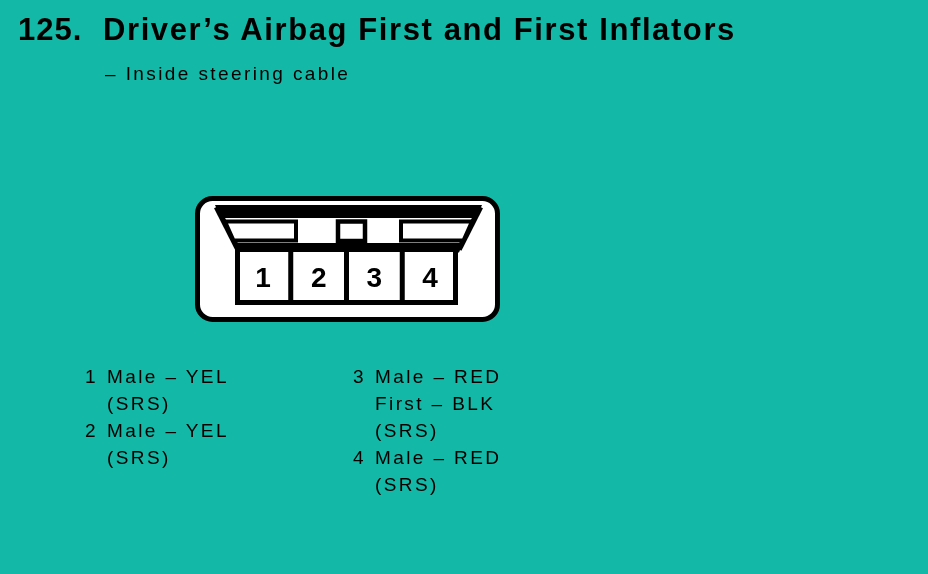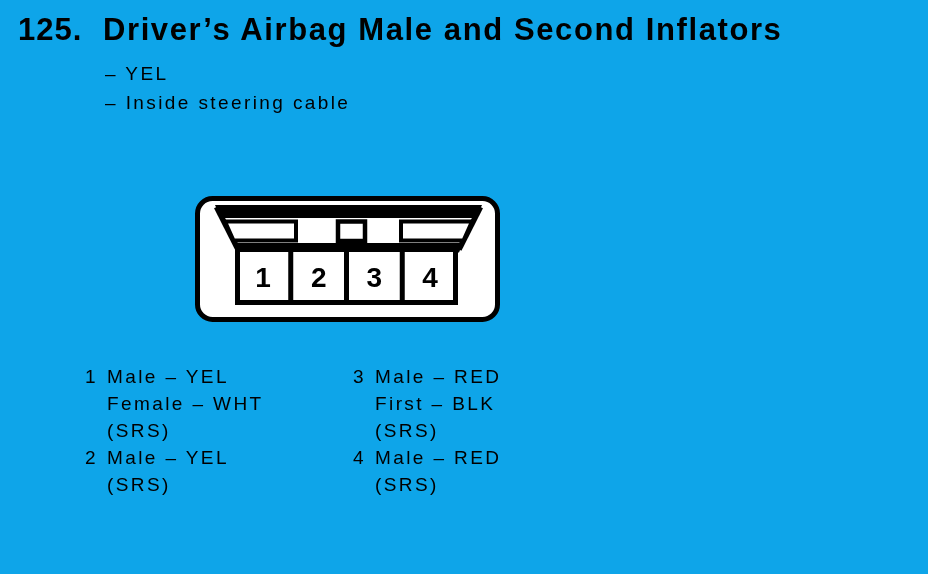--- a/index.html
+++ b/index.html
@@ -4,21 +4,21 @@
 <style>
   html, body {
     margin: 0;
     padding: 0;
     background: #ffffff;
   }
   #page {
     position: relative;
     width: 928px;
     height: 574px;
-    background: #0ea5e9;
+    background: #14b8a6;
     color: #000000;
     font-family: "Liberation Sans", sans-serif;
     overflow: hidden;
   }
   .abs { position: absolute; }
 
   
   #title-row {
     left: 18px;
     top: 12px;
@@ -74,25 +74,24 @@
     letter-spacing: 0;
   }
 </style>
 </head>
 <body>
 
 <div id="page">
 
   <div id="title-row" class="abs">
     <span id="item-number">125.</span>
-    <span id="page-title">Driver’s Airbag Male and Second Inflators</span>
+    <span id="page-title">Driver’s Airbag First and First Inflators</span>
   </div>
 
   <div id="descriptor-list" class="abs">
-    <div>– YEL</div>
     <div>– Inside steering cable</div>
   </div>
 
   <svg id="connector-diagram" class="abs" width="320" height="140" viewBox="190 190 320 140">
 
     <rect x="197.5" y="198.5" width="300" height="121" rx="15" ry="15" fill="#ffffff" stroke="#000000" stroke-width="5"></rect>
 
     <polygon points="215,205 482,205 476,218 221,218" fill="#000000"></polygon>
 
     <line x1="216.5" y1="207" x2="238" y2="249.5" stroke="#000000" stroke-width="5.5"></line>
@@ -113,21 +112,20 @@
     <text x="318.7" y="286.5" text-anchor="middle" fill="#000000">2</text>
     <text x="374.4" y="286.5" text-anchor="middle" fill="#000000">3</text>
     <text x="430" y="286.5" text-anchor="middle" fill="#000000">4</text>
   </svg>
 
   <div id="pin-column-left" class="abs pin-column">
     <div class="pin-entry">
       <span class="pin-number">1</span>
       <span class="pin-lines">
         <div>Male – YEL</div>
-        <div>Female – WHT</div>
         <div>(SRS)</div>
       </span>
     </div>
     <div class="pin-entry">
       <span class="pin-number">2</span>
       <span class="pin-lines">
         <div>Male – YEL</div>
         <div>(SRS)</div>
       </span>
     </div>

